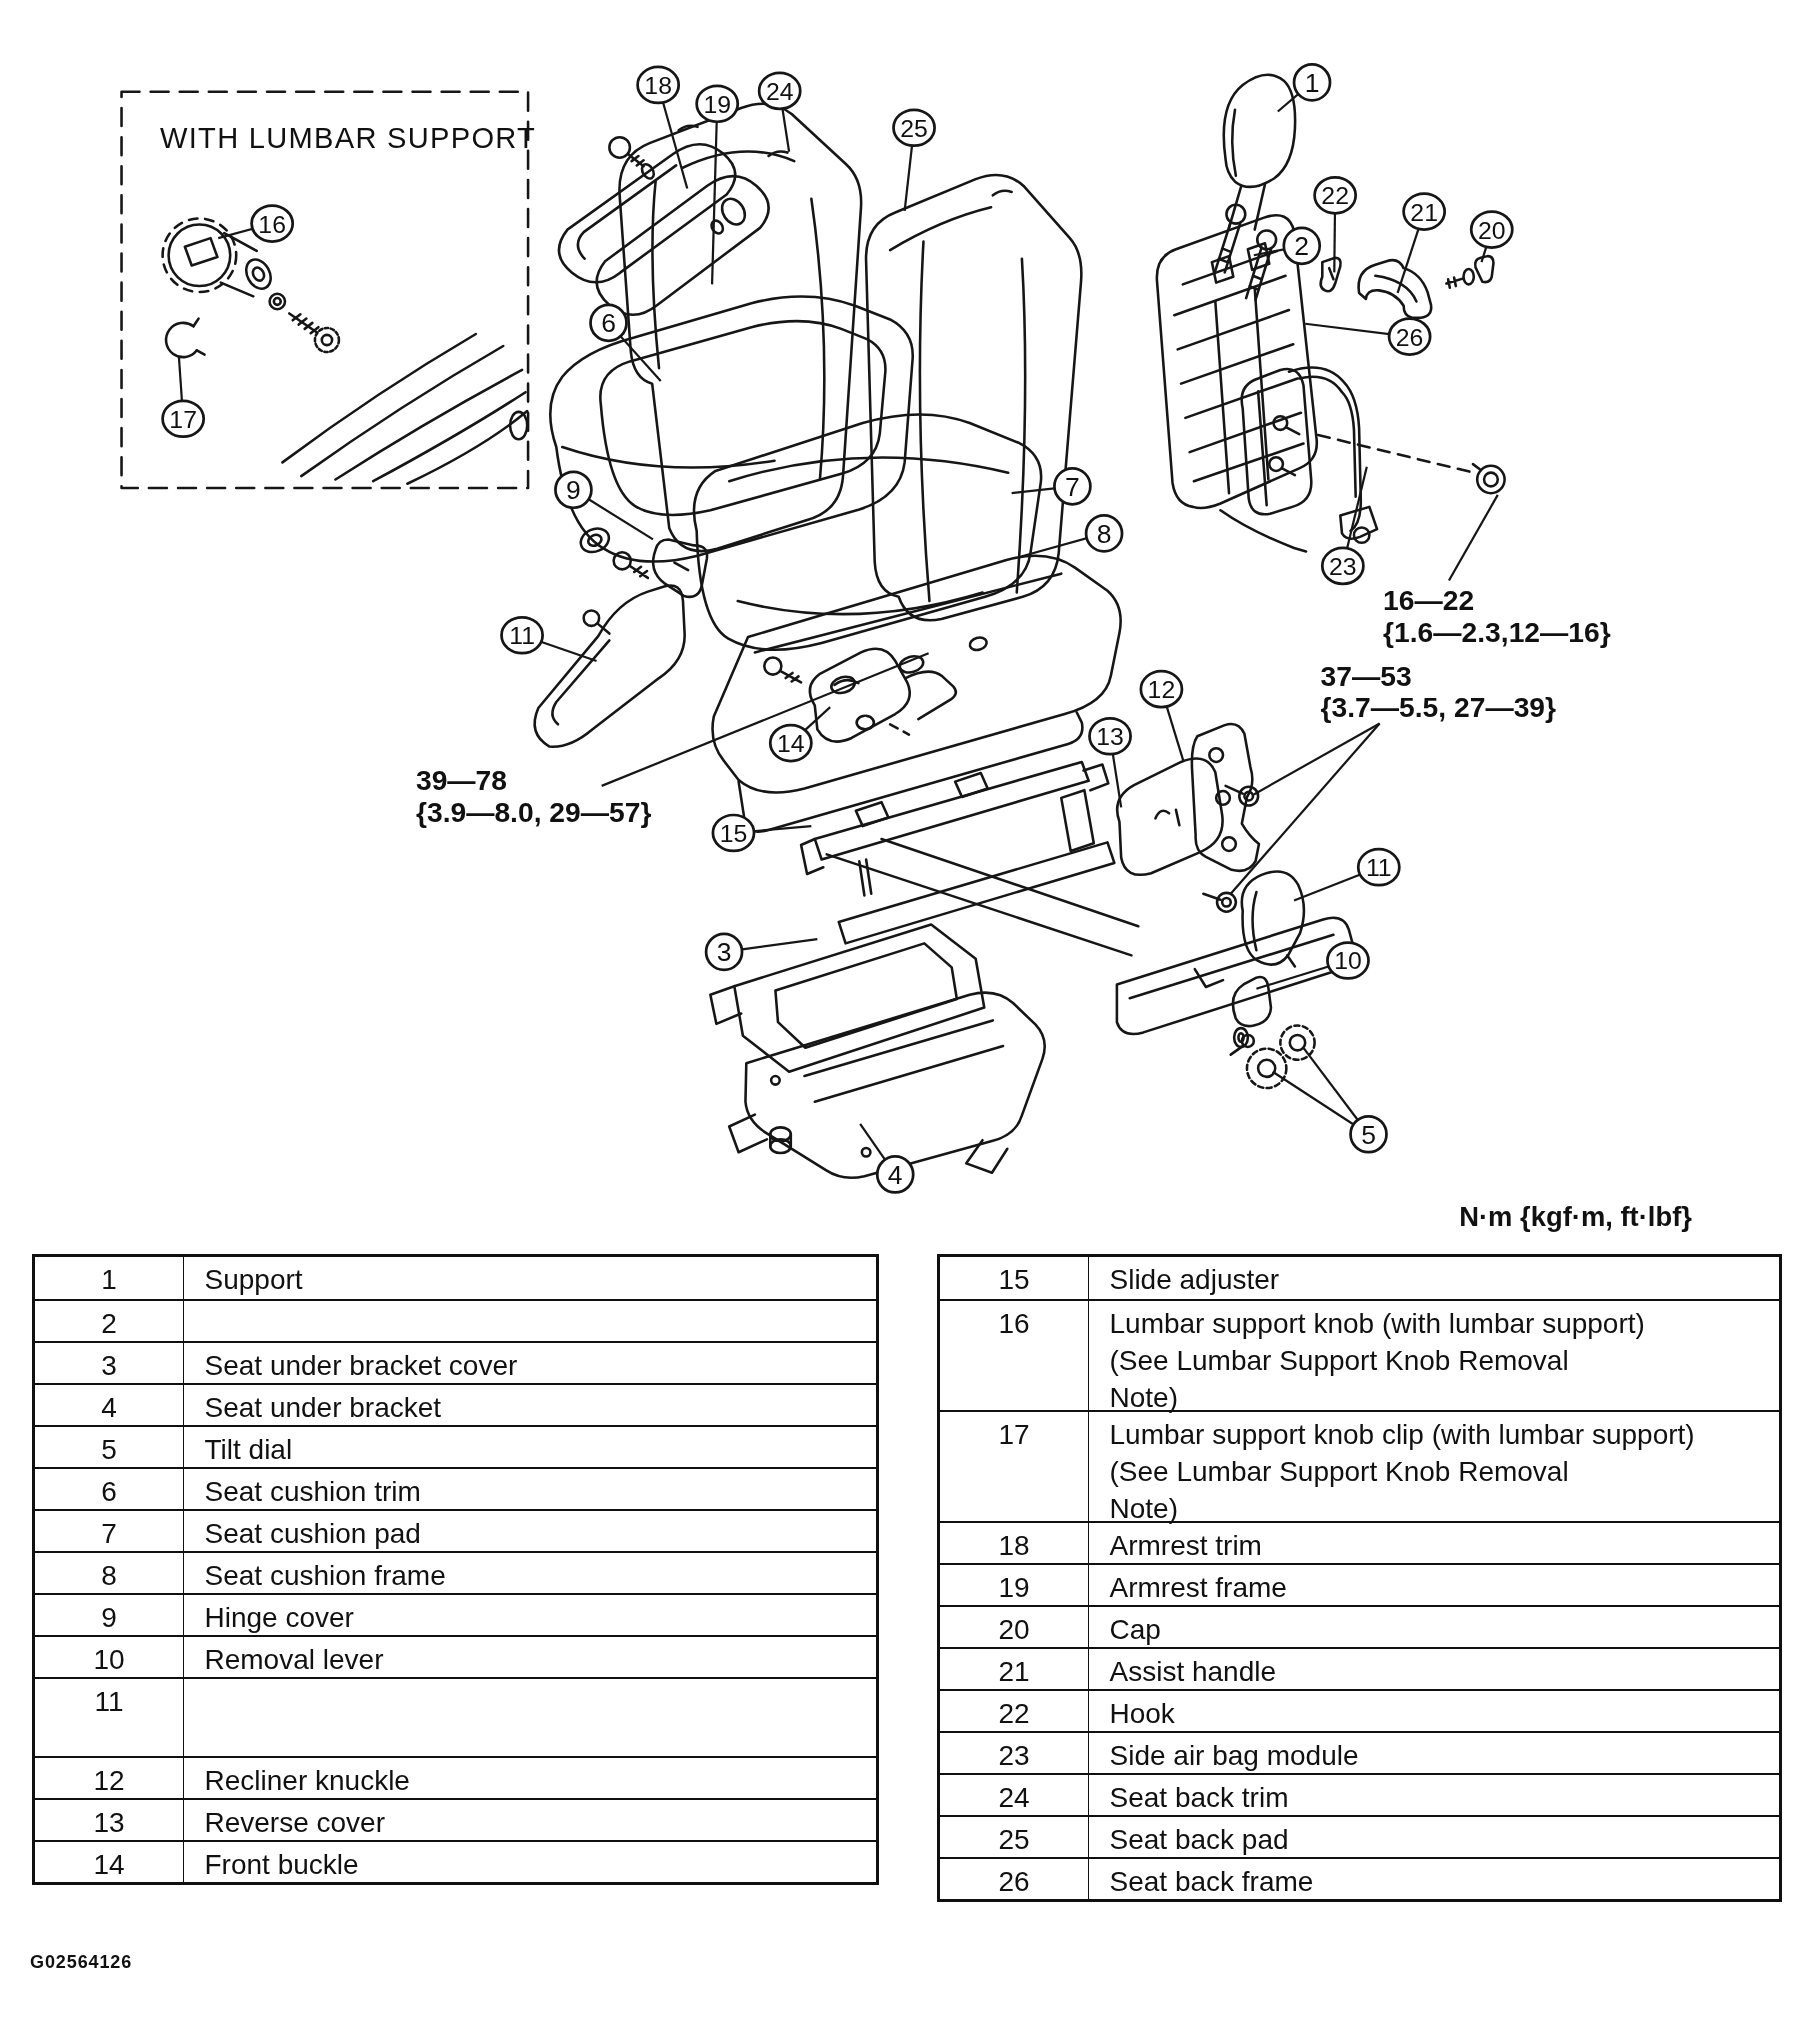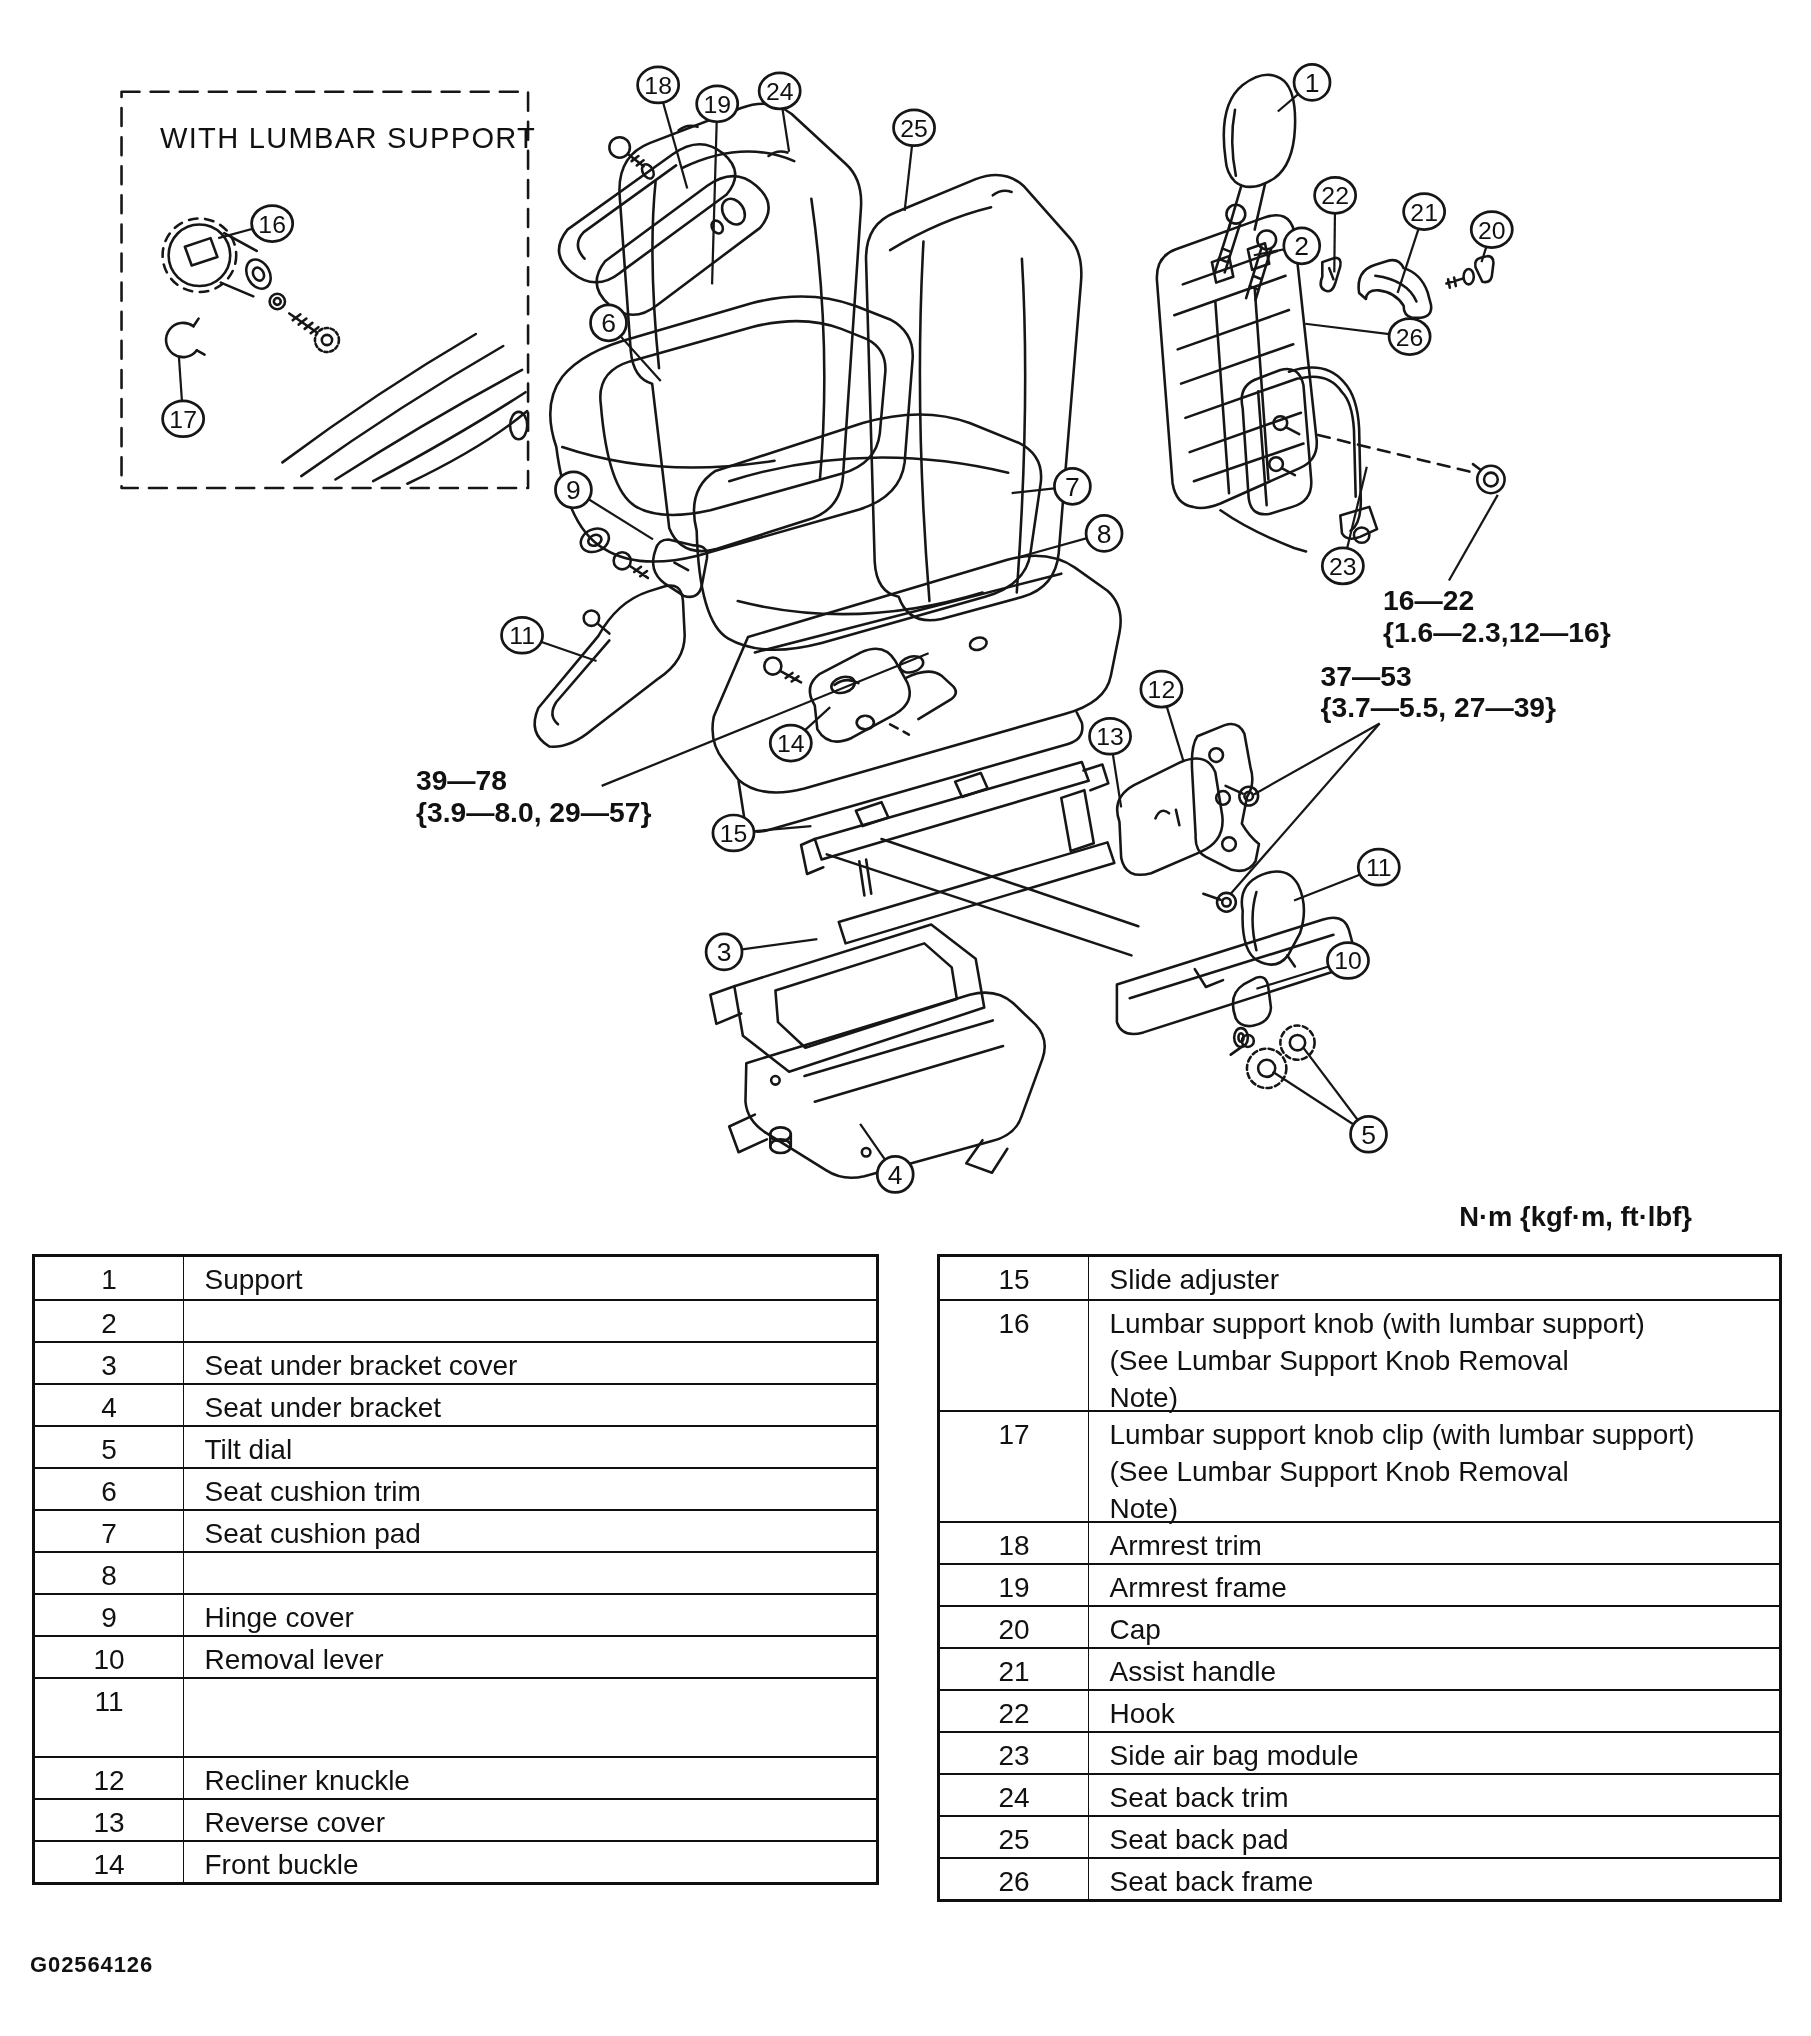--- a/index.html
+++ b/index.html
@@ -12,21 +12,21 @@
   .ptable{
     position:absolute;border:3.4px solid #101010;background:#fff;box-sizing:border-box;
   }
   .prow{display:grid;grid-template-columns:149px 1fr;box-sizing:border-box;}
   .prow + .prow{border-top:2.6px solid #101010;}
   .pnum{
     display:flex;justify-content:center;align-items:flex-start;
     border-right:1.7px solid #101010;font-size:28px;padding-top:5.1px;line-height:36px;
   }
   .pname{font-size:28px;line-height:37px;padding:4.3px 6.8px 0 20.5px;white-space:pre-line;}
-  .figcode{position:absolute;left:30px;top:1952px;font-size:22px;font-weight:bold;letter-spacing:0.9px;}
+  .figcode{position:absolute;left:30px;top:1952px;font-size:18px;font-weight:bold;letter-spacing:0.9px;}
 </style>
 </head>
 <body>
 
 <div class="page">
 
   <svg id="diagram-svg" width="1811" height="1250" viewBox="0 0 2116 1460">
 
     <g id="art" stroke="#161616" stroke-width="3" fill="none" stroke-linecap="round" stroke-linejoin="round">
 
@@ -455,20 +455,21 @@
       <div class="prow" style="height: 42px;">
         <div class="pnum">6</div>
         <div class="pname">Seat cushion trim</div>
       </div>
       <div class="prow" style="height: 42px;">
         <div class="pnum">7</div>
         <div class="pname">Seat cushion pad</div>
       </div>
       <div class="prow" style="height: 42px;">
         <div class="pnum">8</div>
+        <div class="pname">Seat cushion frame</div>
       </div>
       <div class="prow" style="height: 42px;">
         <div class="pnum">9</div>
         <div class="pname">Hinge cover</div>
       </div>
       <div class="prow" style="height: 42px;">
         <div class="pnum">10</div>
         <div class="pname">Removal lever</div>
       </div>
       <div class="prow" style="height: 79px;">

